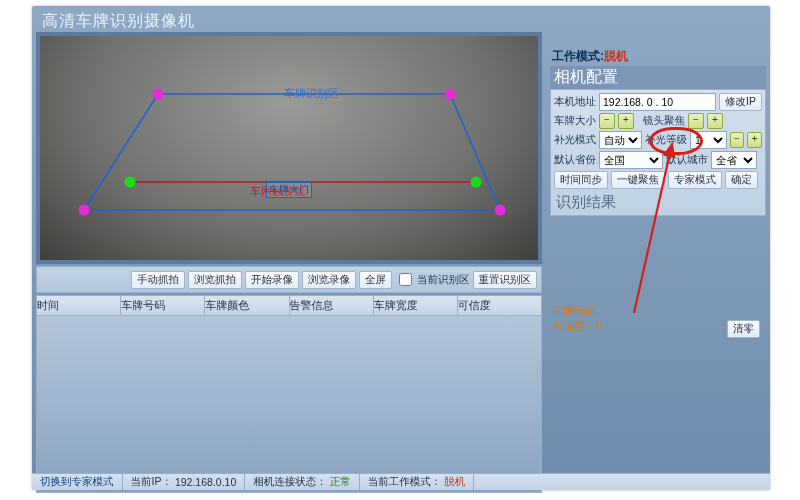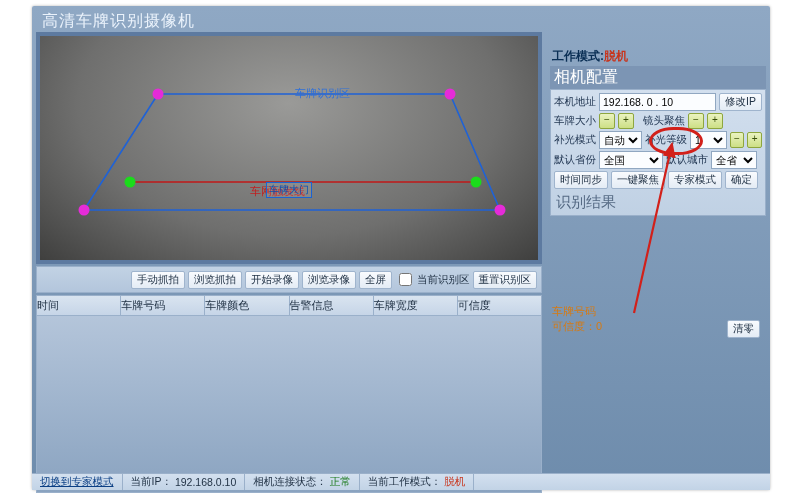--- a/index.html
+++ b/index.html
@@ -38,42 +38,42 @@
   .spin.plus::before{content:"+";}
   .spin.minus::before{content:"−";}
   .sec-head{font-size:15px;color:#556a84;padding:2px 0 0 2px;}
   .red-ring{position:absolute;width:48px;height:22px;border:3px solid #d2201a;border-radius:50%/55%;pointer-events:none;}
   .arrow{position:absolute;pointer-events:none;}
   .orange-lbls{position:absolute;font-size:11px;color:#d67a12;line-height:15px;}
   .status{position:absolute;left:0;bottom:0;right:0;height:16px;background:linear-gradient(#d3e0ef,#c2d3e6);border-top:1px solid #9ab0ca;display:flex;align-items:center;font-size:10.5px;color:#223346;}
   .status .seg{padding:0 8px;border-right:1px solid #9ab0ca;height:100%;display:flex;align-items:center;gap:3px;}
   .status .ok{color:#1a7a1a;}
   .status .warn{color:#c8331a;}
-  .link{color:#0b3f84;text-decoration:underline;cursor:pointer;}
+  .link{color:#0b3f84;cursor:pointer;}
   .clear-btn{position:absolute;right:6px;top:272px;}
 </style>
 </head>
 <body>
 
 <div class="stage">
   <div class="app">
     <div class="title">高清车牌识别摄像机</div>
 
     <div class="body">
 
       <div class="video-wrap">
         <div class="video">
 
           <svg class="poly" viewBox="0 0 498 224">
 
             <polyline points="118,58 410,58 460,174 44,174 118,58" fill="none" stroke="#1f62d6" stroke-width="1.6"></polyline>
 
             <polyline points="90,146 436,146" fill="none" stroke="#c01818" stroke-width="1.6"></polyline>
           </svg>
-          <div class="zone-label" style="left:255px;top:50px;">车牌识别区</div>
+          <div class="zone-label" style="left:244px;top:50px;">车牌识别区</div>
           <div class="red-label" style="left:210px;top:148px;">车网触发线</div>
           <div class="tiny-box">车牌大门</div>
           <div class="handle magenta" style="left:118px;top:58px;"></div>
           <div class="handle magenta" style="left:410px;top:58px;"></div>
           <div class="handle magenta" style="left:460px;top:174px;"></div>
           <div class="handle magenta" style="left:44px;top:174px;"></div>
           <div class="handle green" style="left:90px;top:146px;"></div>
           <div class="handle green" style="left:436px;top:146px;"></div>
         </div>
 

